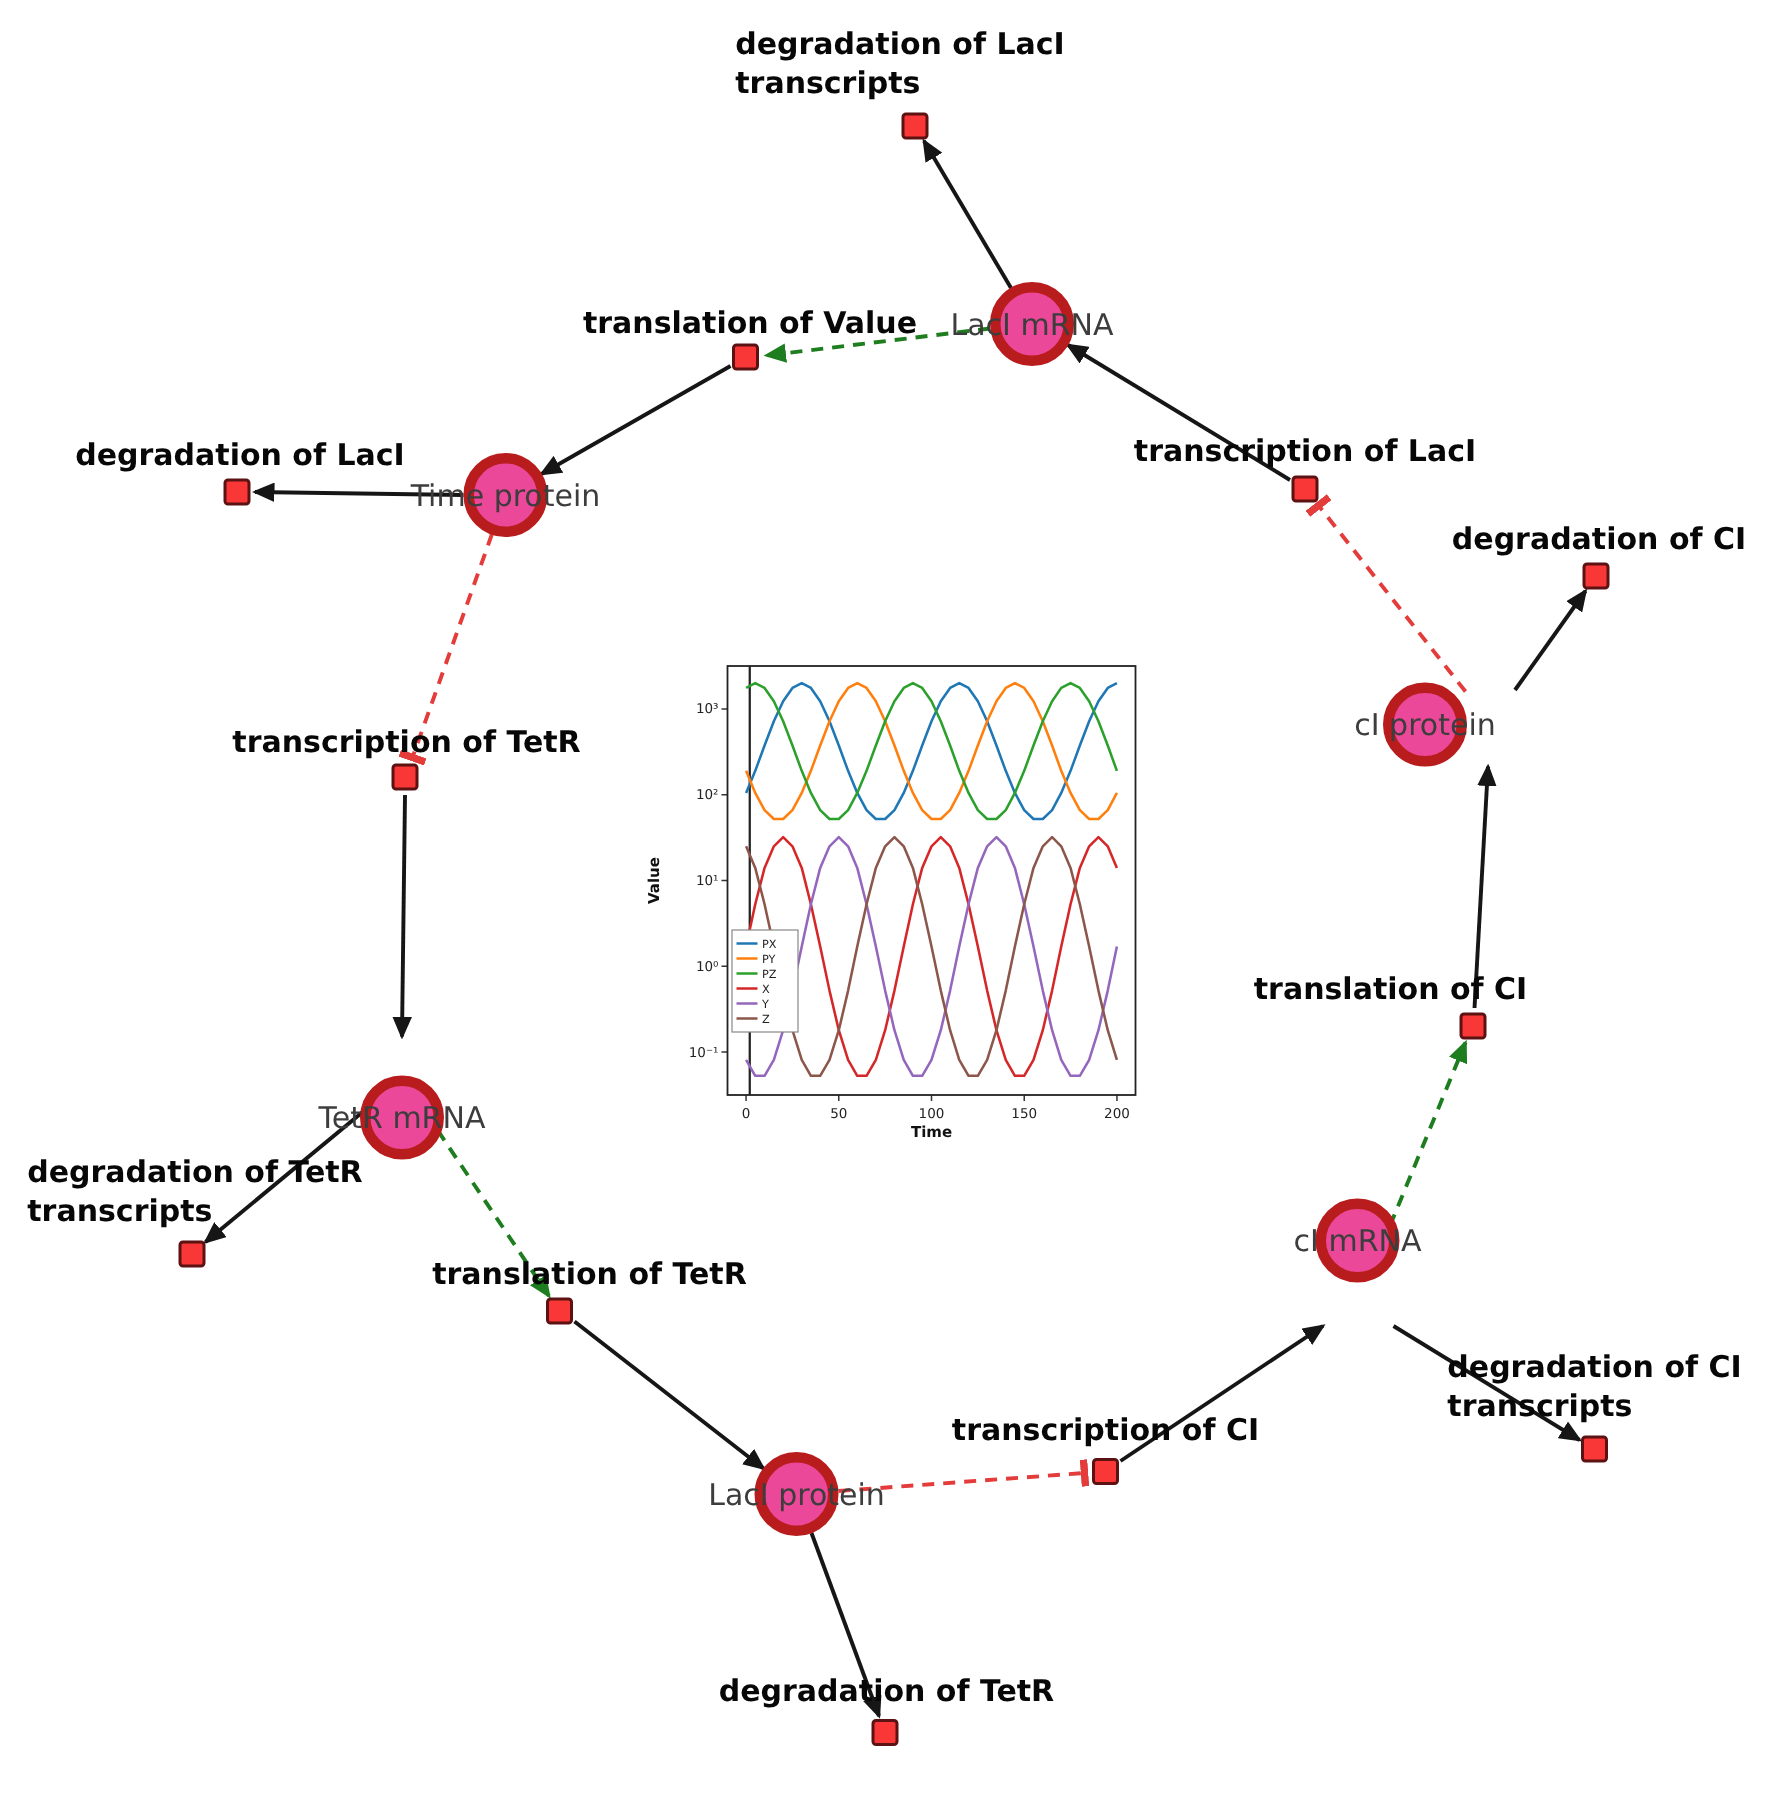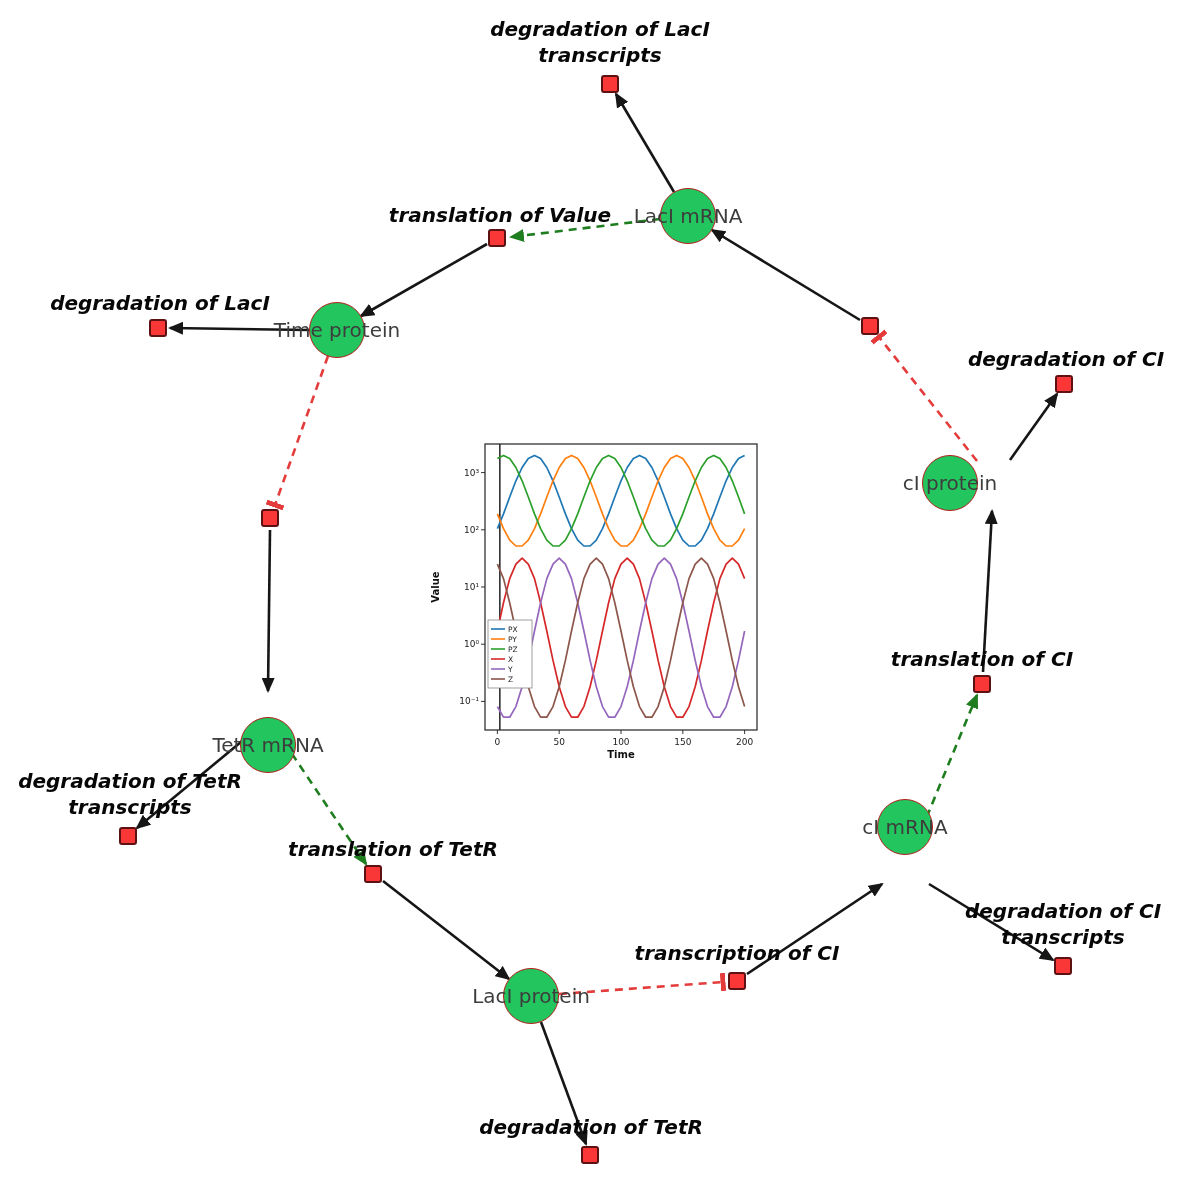--- a/index.html
+++ b/index.html
@@ -3,27 +3,27 @@
 <meta charset="utf-8">
 <style>
   html,body{margin:0;padding:0;background:#fff;}
   #stage{position:relative;width:1189px;height:1200px;background:#fff;overflow:hidden;
          font-family:"DejaVu Sans",sans-serif;}
   svg.edges{position:absolute;left:0;top:0;}
   .e-prod{stroke:#161616;stroke-width:2.6;}
   .e-mod{stroke:#1e7d1e;stroke-width:2.6;stroke-dasharray:8 6;}
   .e-inh{stroke:#e43b3b;stroke-width:2.6;stroke-dasharray:8 6;}
   .species{position:absolute;width:56px;height:56px;border-radius:50%;
-           background:#22c55e;border:1px solid #b91c1c;box-sizing:border-box;}
+           background:#ec4899;border:7px solid #b91c1c;box-sizing:border-box;}
   .slabel{position:absolute;left:50%;top:50%;transform:translate(-50%,-50%);
           white-space:nowrap;font-size:20px;color:#3d3d3d;}
   .reaction{position:absolute;width:18px;height:18px;background:#fa3737;
             border:2.5px solid #5c1212;border-radius:3px;box-sizing:border-box;}
-  .rlabel{position:absolute;transform:translateX(-50%);text-align:center;
-          font-weight:bold;font-size:20px;line-height:26px;color:#070707;font-style:italic;}
+  .rlabel{position:absolute;transform:translateX(-50%);
+          font-weight:bold;font-size:20px;line-height:26px;color:#070707;}
   .rlabel span{display:block;white-space:nowrap;}
   .chart{position:absolute;background:#fff;}
   .chart svg{font-family:"DejaVu Sans",sans-serif;}
   .ax{font-size:10px;fill:#111;}
 </style>
 </head>
 <body>
 
 <div id="stage">
 
@@ -95,24 +95,30 @@
   <div class="rlabel" style="left:600px;top:16px">
     <span>degradation of LacI</span>
     <span>transcripts</span>
   </div>
   <div class="rlabel" style="left:500px;top:202px">
     <span>translation of Value</span>
   </div>
   <div class="rlabel" style="left:160px;top:290px">
     <span>degradation of LacI</span>
   </div>
+  <div class="rlabel" style="left:870px;top:287px">
+    <span>transcription of LacI</span>
+  </div>
   <div class="rlabel" style="left:1066px;top:346px">
     <span>degradation of CI</span>
   </div>
-  <div class="rlabel" style="left:982px;top:646px">
+  <div class="rlabel" style="left:271px;top:481px">
+    <span>transcription of TetR</span>
+  </div>
+  <div class="rlabel" style="left:927px;top:646px">
     <span>translation of CI</span>
   </div>
   <div class="rlabel" style="left:130px;top:768px">
     <span>degradation of TetR</span>
     <span>transcripts</span>
   </div>
   <div class="rlabel" style="left:393px;top:836px">
     <span>translation of TetR</span>
   </div>
   <div class="rlabel" style="left:1063px;top:898px">

